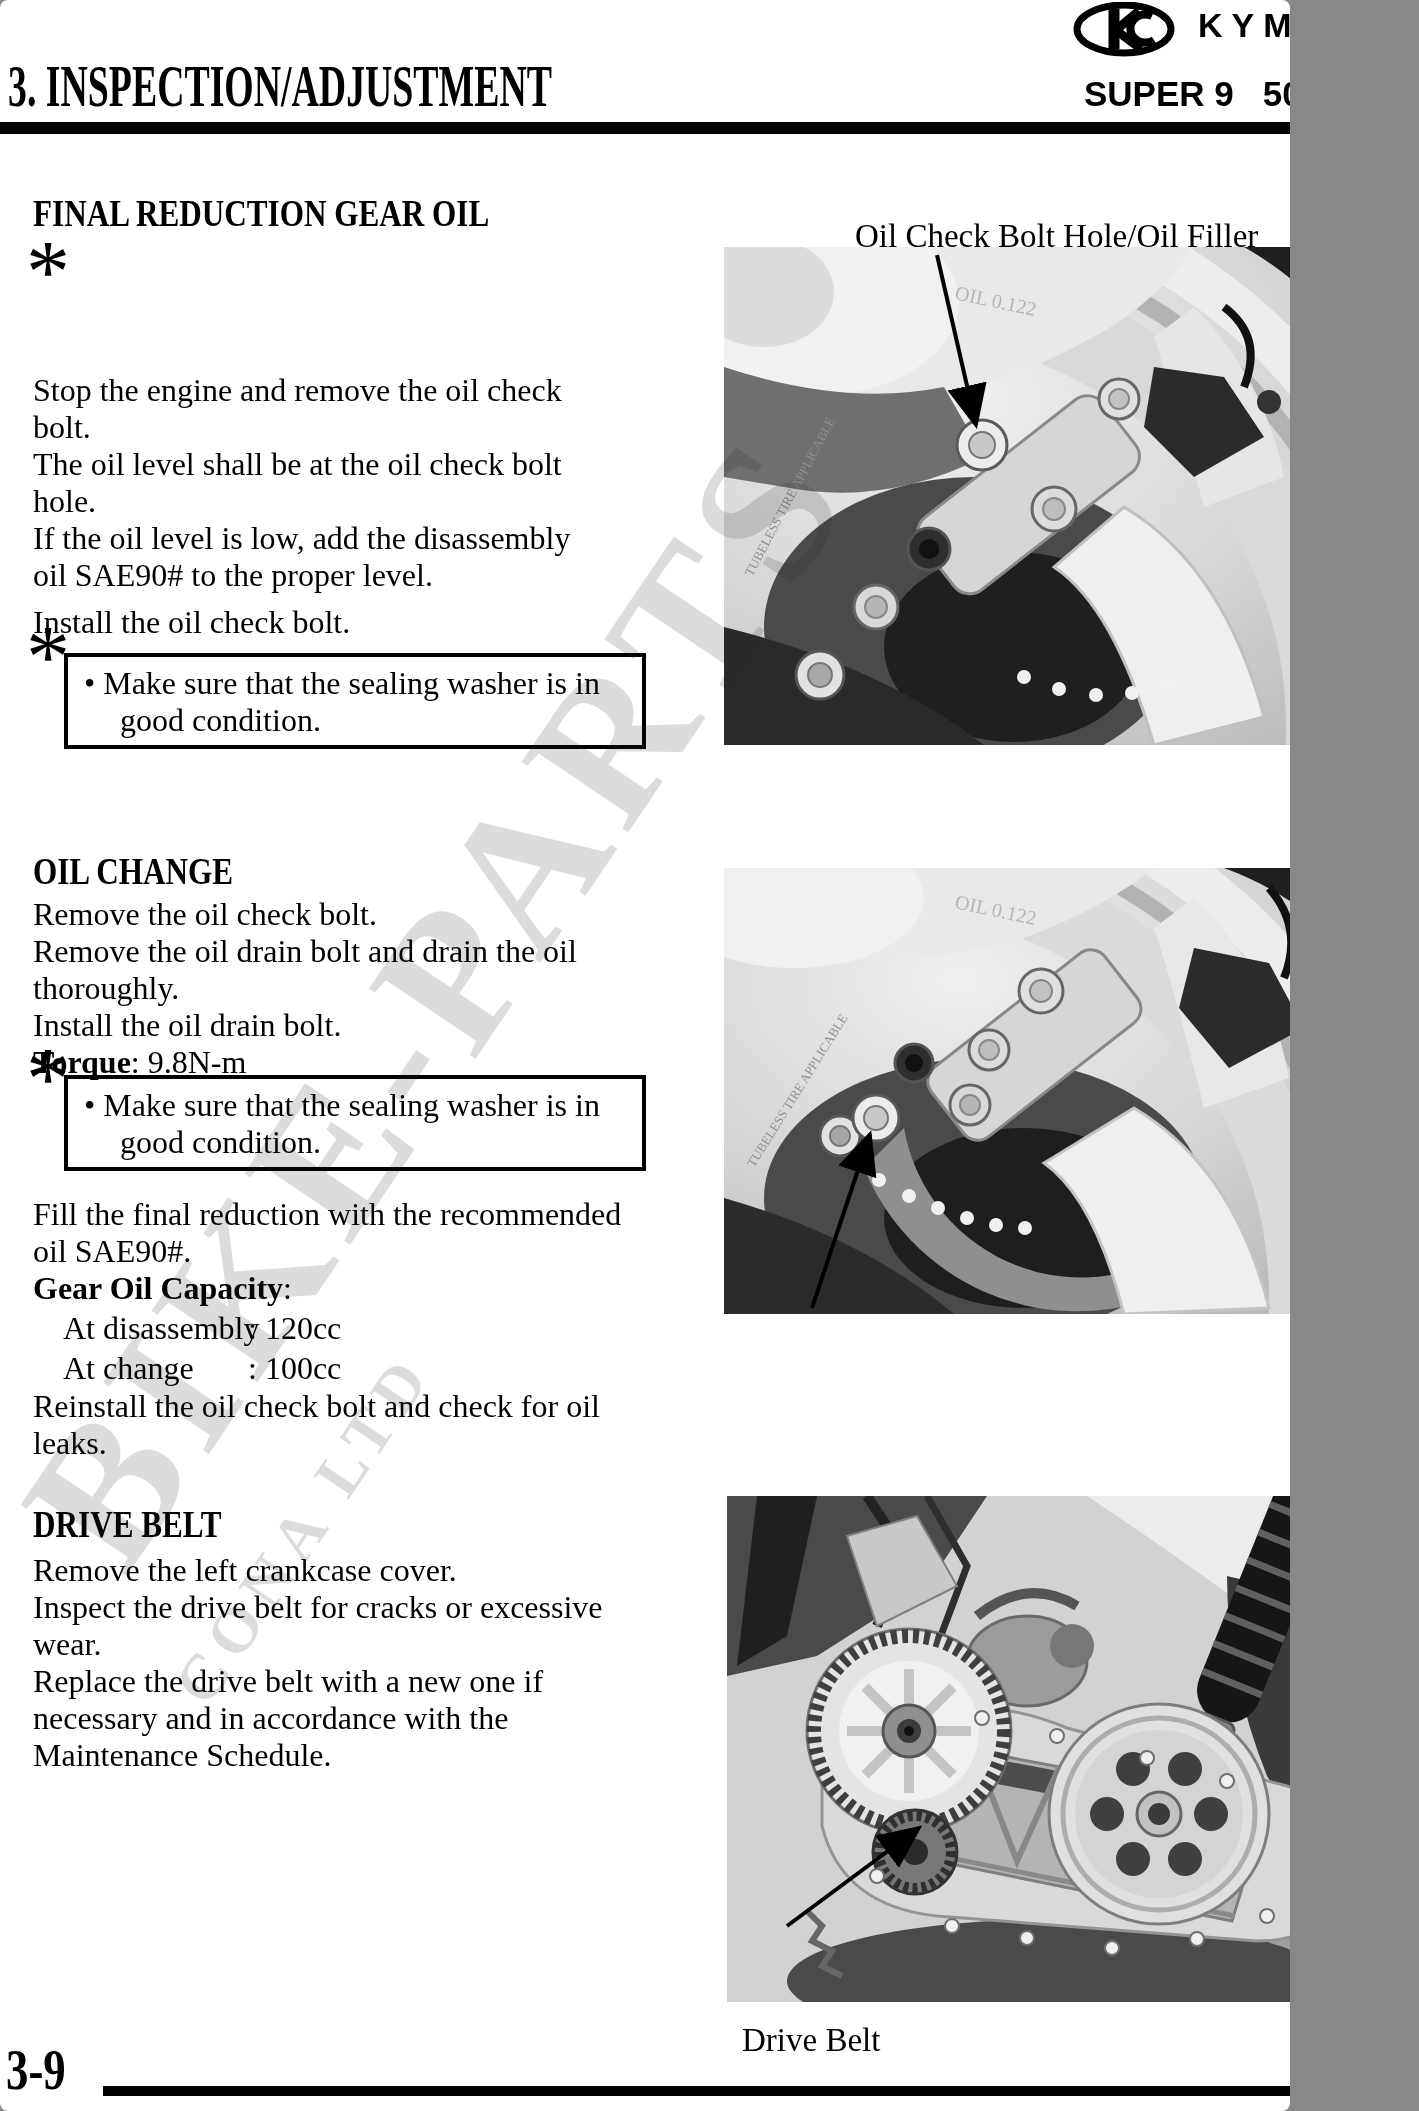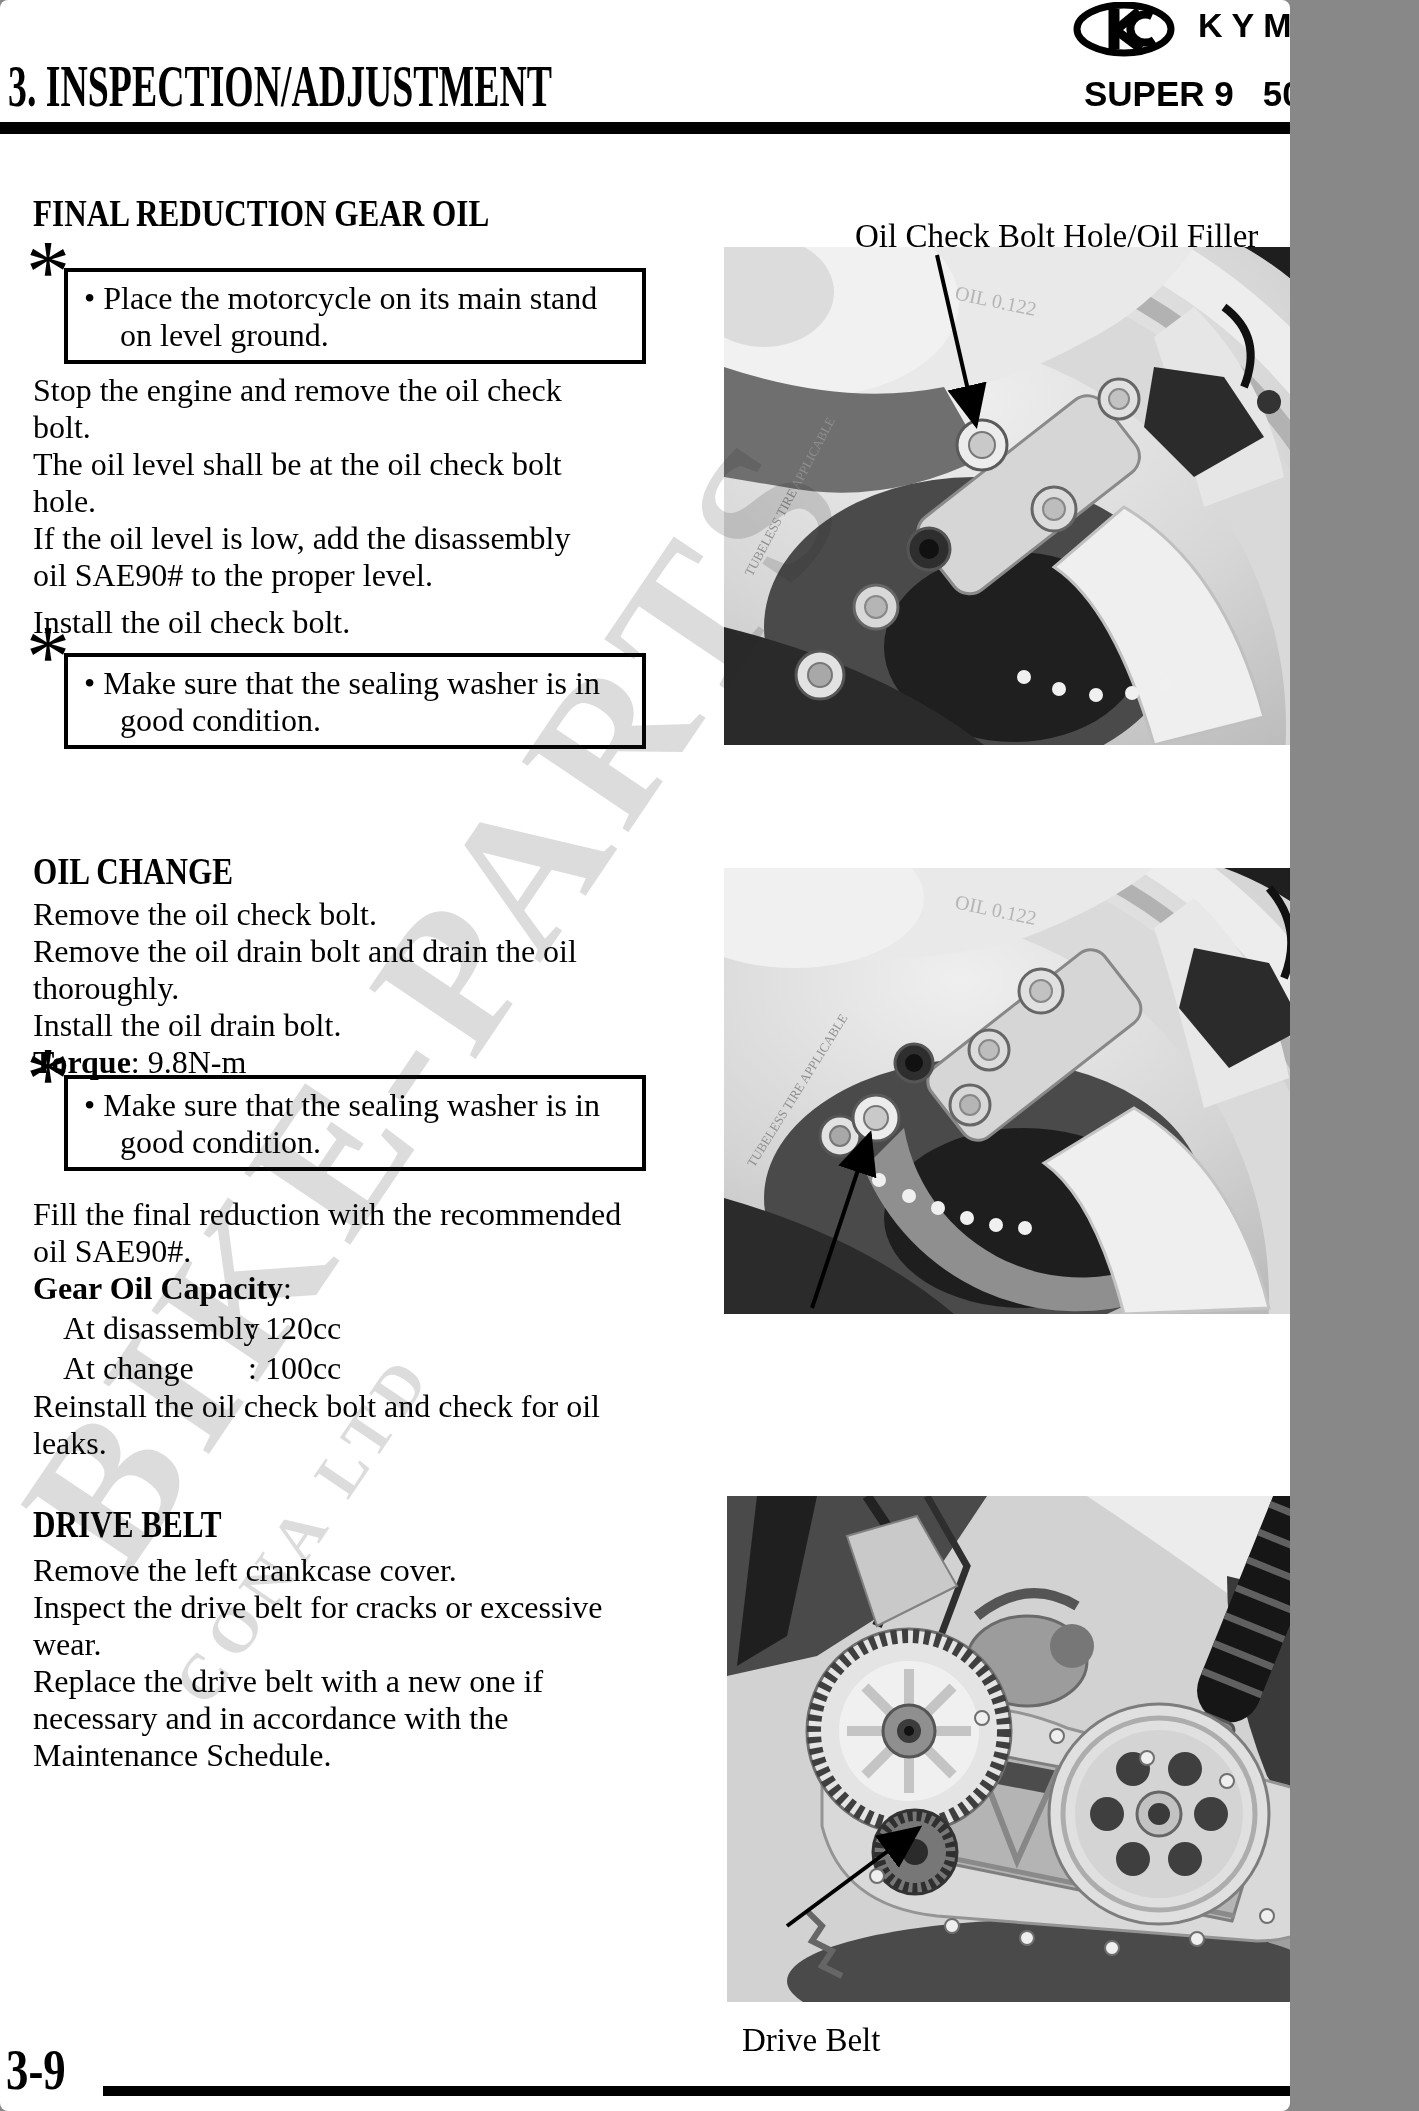--- a/index.html
+++ b/index.html
@@ -53,23 +53,20 @@
 
   <div class="abs model-line z2" style="left:1084px;top:74px;">
     <span>SUPER 9</span><span class="disp">50</span>
   </div>
 
   <div class="abs hrule z2" style="left:0;top:122px;width:1396px;height:12px;"></div>
 
   <div class="abs h2 z2" style="left:33px;top:194px;">FINAL REDUCTION GEAR OIL</div>
 
   <div class="abs asterisk z2" style="left:26px;top:252px;">*</div>
-  <div class="abs notebox z2" style="left:64px;top:268px;width:582px;height:96px;">
-    <div class="nt"><span>•</span>&nbsp;<span>Place the motorcycle on its main stand on level ground.</span></div>
-  </div>
 
   <div class="abs para z2" style="left:33px;top:372px;">
     <div>Stop the engine and remove the oil check</div>
     <div>bolt.</div>
     <div>The oil level shall be at the oil check bolt</div>
     <div>hole.</div>
     <div>If the oil level is low, add the disassembly</div>
     <div>oil SAE90# to the proper level.</div>
   </div>
   <div class="abs para z2" style="left:33px;top:604px;">

